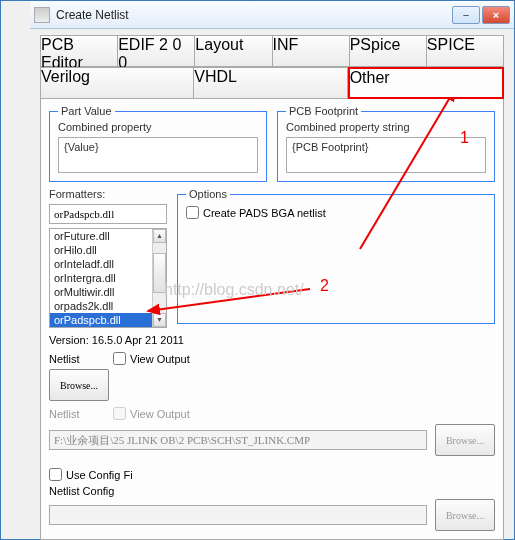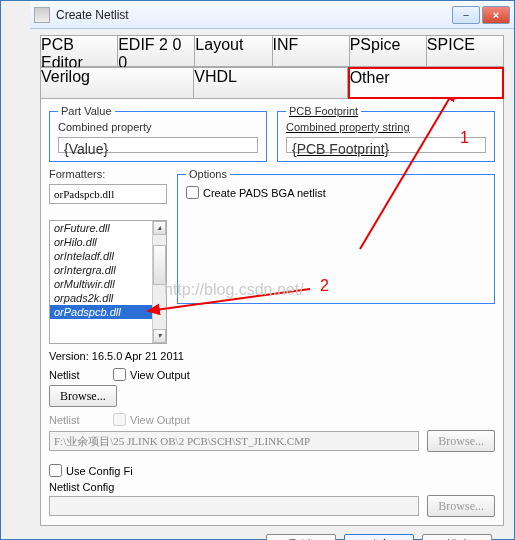--- a/index.html
+++ b/index.html
@@ -21,45 +21,45 @@
 .tabsrow2 .tab { flex: 1; }
 .tab.other { border: 2px solid #e00; color: #000; background: #fdfdfd; position: relative; z-index: 2; }
 
 .pane { border: 1px solid #aaa; background: #fdfdfd; padding: 6px 8px 8px 8px; margin-top: -1px; position: relative; }
 
 fieldset { border: 1px solid #3b82f6; padding: 4px 8px 8px 8px; position: relative; }
 legend { font-size: 11px; color: #333; padding: 0 3px; }
 .rtop { display: flex; gap: 10px; }
 .rtop fieldset { flex: 1; }
 .lbl { color: #333; margin-bottom: 4px; display: block; }
-.inset { border: 1px solid #aaa; background: #fff; padding: 3px 5px; font-size: 14px; color: #333; height: 16px; }
-.pcbfs { position: relative; text-decoration: underline; }
+.inset { border: 1px solid #aaa; background: #fff; padding: 3px 5px; font-size: 11px; color: #333; height: 36px; }
+.pcbfs { position: relative; }
 
 .mid { display: flex; gap: 10px; margin-top: 6px; }
 .leftcol { width: 118px; }
 .rightcol { flex: 1; }
 
 input[type=text], .txtbox { width: 100%; border: 1px solid #aaa; background: #fff; padding: 2px 4px; font-size: 11px; font-family: Tahoma; height: 20px; }
 .txtbox.dis { background: #f4f4f4; color: #888; }
-.listbox { width: 100%; height: 124px; border: 1px solid #aaa; background: #fff; overflow: hidden; position: relative; margin-top: 16px; font-style: italic; }
+.listbox { width: 100%; height: 100px; border: 1px solid #aaa; background: #fff; overflow: hidden; position: relative; margin-top: 4px; }
 .listinner { position: absolute; left: 0; right: 14px; top: 0; bottom: 0; overflow: hidden; }
 .li { padding: 1px 4px; font-size: 11px; color: #222; white-space: nowrap; }
 .li.sel { background: #2a6fd6; color: #fff; }
 .scrollbar { position: absolute; right: 0; top: 0; width: 14px; height: 100%; background: #eee; border-left: 1px solid #ccc; }
 .sbtn { height: 14px; background: linear-gradient(#fdfdfd,#e0e0e0); border: 1px solid #bbb; text-align: center; font-size: 8px; line-height: 11px; color: #555; }
 .sthumb { height: 40px; background: linear-gradient(#fdfdfd,#e0e0e0); border: 1px solid #bbb; margin-top: 10px; }
 
 .chk { display: inline-flex; align-items: center; gap: 4px; margin: 2px 0; }
 .chk input { width: 13px; height: 13px; }
 
 .ver { margin-top: 6px; font-size: 11px; }
 .netrow { margin-top: 4px; }
 .netline { display: flex; gap: 8px; align-items: center; margin-top: 2px; }
 .netline .txtbox { flex: 1; }
-.btn { height: 22px; padding: 0 10px; border: 1px solid #888; border-radius: 2px; background: linear-gradient(#fdfdfd,#e8e8e8); font-size: 12px; font-family: Tahoma; cursor: pointer; }
+.btn { height: 32px; padding: 0 10px; border: 1px solid #888; border-radius: 2px; background: linear-gradient(#fdfdfd,#e8e8e8); font-size: 10px; font-family: Tahoma; cursor: pointer; }
 .btn.dis { color: #999; }
 
 .chkrow { display: flex; align-items: center; gap: 16px; }
 .netlbl { width: 48px; }
 
 .bottom { display: flex; justify-content: flex-end; gap: 8px; padding: 8px 12px; }
 .bottom .btn { min-width: 70px; }
 .bottom .btn.primary { border: 1px solid #2d7bd1; background: linear-gradient(#f3f8ff,#dce9f9); }
 
 .ann1 { position: absolute; color: #e00; font-size: 16px; }

